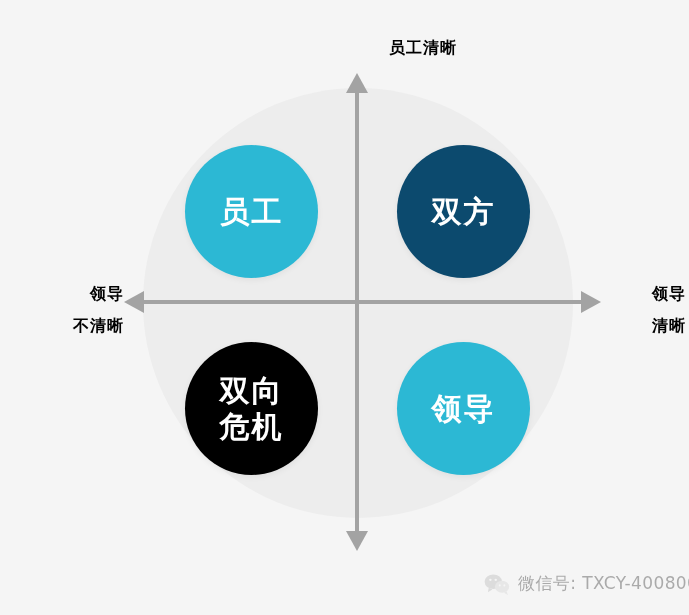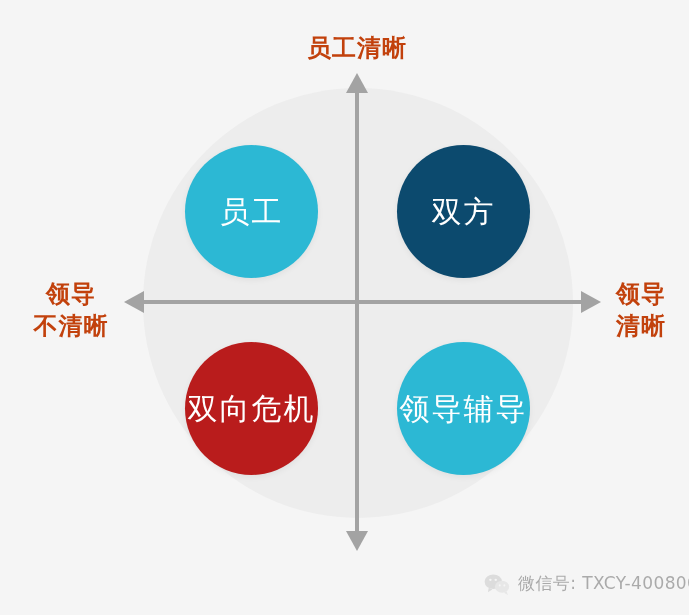--- a/index.html
+++ b/index.html
@@ -80,27 +80,27 @@
     left: 581px;
     top: 291px;
     border-top: 11px solid transparent;
     border-bottom: 11px solid transparent;
     border-left: 20px solid #a3a3a3;
   }
 
   
   .axis-label {
     position: absolute;
-    color: #c2410c;
-    font-size: 24px;
+    color: #000000;
+    font-size: 16px;
     font-weight: 600;
     letter-spacing: 1px;
     line-height: 32px;
     white-space: pre-line;
-    text-align: center;
+    text-align: right;
   }
   .axis-label.top {
     left: 257px;
     top: 32px;
     width: 200px;
   }
   .axis-label.bottom {
     left: 245px;
     top: 548px;
     width: 225px;
@@ -116,36 +116,36 @@
     width: 90px;
   }
 
   
   .bubble {
     position: absolute;
     width: 133px;
     height: 133px;
     border-radius: 50%;
     display: flex;
-    flex-direction: row;
+    flex-direction: column;
     align-items: center;
     justify-content: center;
     color: #ffffff;
     font-size: 30px;
-    font-weight: 400;
+    font-weight: 700;
     letter-spacing: 2px;
     line-height: 36px;
     text-align: center;
     box-shadow: 0 2px 6px rgba(0,0,0,0.06);
   }
   .bubble .line { display: block; }
 
   .bubble.tl { left: 185px; top: 145px; background: #2cb8d4; }
   .bubble.tr { left: 397px; top: 145px; background: #0c4a6e; }
-  .bubble.bl { left: 185px; top: 342px; background: #b91c1c; }
+  .bubble.bl { left: 185px; top: 342px; background: #000000; }
   .bubble.br { left: 397px; top: 342px; background: #2cb8d4; }
 
   
   .footer {
     position: absolute;
     left: 484px;
     top: 572px;
     display: flex;
     align-items: center;
     gap: 8px;
@@ -192,21 +192,20 @@
     <span class="line">双方</span>
   </div>
 
   <div class="bubble bl">
     <span class="line">双向</span>
     <span class="line">危机</span>
   </div>
 
   <div class="bubble br">
     <span class="line">领导</span>
-    <span class="line">辅导</span>
   </div>
 
   <div class="footer">
     <span class="wechat-icon">
       <svg viewBox="0 0 28 24" width="26" height="22" aria-hidden="true">
         <ellipse cx="10" cy="9.5" rx="9.5" ry="8" fill="#c9c9c9"></ellipse>
         <polygon points="5,16 4,21 9,18" fill="#c9c9c9"></polygon>
         <circle cx="6.8" cy="7.5" r="1.3" fill="#f5f5f5"></circle>
         <circle cx="12.6" cy="7.5" r="1.3" fill="#f5f5f5"></circle>
         <ellipse cx="19.5" cy="15" rx="7.8" ry="6.6" fill="#dcdcdc"></ellipse>

